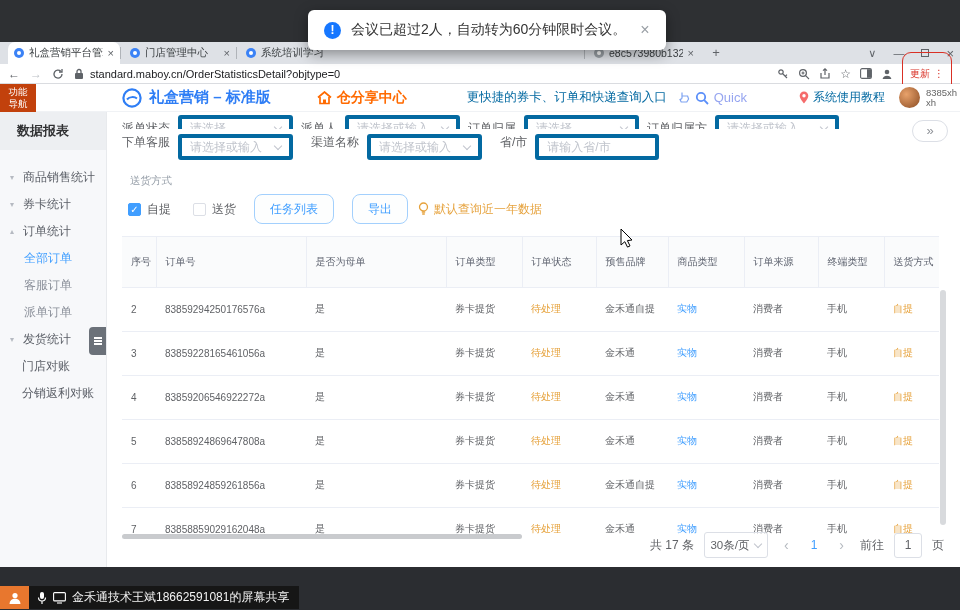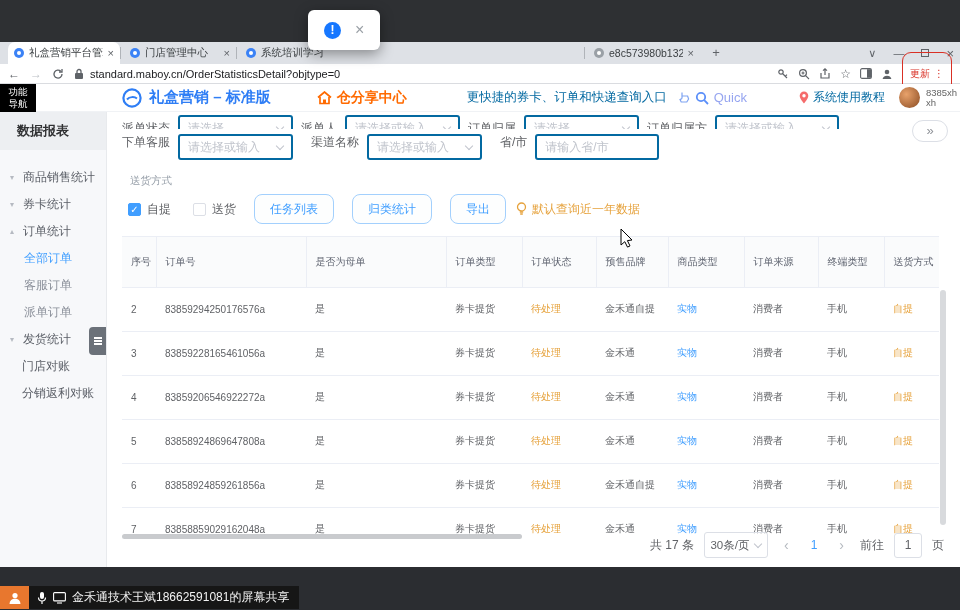--- a/index.html
+++ b/index.html
@@ -36,21 +36,21 @@
   .nav-ico { color:#5f6368; font-size:12px; }
   .nav-ico.fwd { color:#bdc1c6; }
   .omnibox { flex:1; height:16px; display:flex; align-items:center; gap:6px; font-size:11px; color:#202124; }
   .omni-right { display:flex; align-items:center; gap:9px; }
   .update-pill { border:1px solid #d93025; color:#d93025; border-radius:9px; font-size:10px; padding:14px 7px;
     display:flex; align-items:center; gap:4px; }
 
   
   .app-header { position:absolute; left:0; top:84px; width:960px; height:28px; background:#fff;
     border-bottom:1px solid #f0f2f5; display:flex; align-items:center; }
-  .nav-toggle { width:36px; height:28px; background:#000000; color:#fff; font-size:9.5px; line-height:12px;
+  .nav-toggle { width:36px; height:28px; background:#c2410c; color:#fff; font-size:9.5px; line-height:12px;
     text-align:center; padding-top:2px; flex:0 0 auto; }
   .brand-wrap { display:flex; align-items:center; gap:7px; margin-left:86px; }
   .brand { color:#2f7ef5; font-weight:bold; font-size:15px; white-space:nowrap; }
   .share-center { display:flex; align-items:center; gap:5px; margin-left:46px; color:#ff6a00; font-weight:bold; font-size:14px; }
   .promo { margin-left:60px; color:#0369a1; font-size:12.5px; white-space:nowrap; }
   .quick { display:flex; align-items:center; gap:5px; margin-left:10px; color:#96a5f0; font-size:13px; }
   .tutorial { display:flex; align-items:center; gap:4px; margin-left:52px; color:#0369a1; font-size:12px; }
   .userbox { display:flex; align-items:center; gap:6px; margin-left:14px; }
   .avatar { width:21px; height:21px; border-radius:50%; background:radial-gradient(circle at 35% 35%, #e8a26b, #8a4b22); }
   .username { font-size:9.5px; color:#666; line-height:10px; }
@@ -68,21 +68,21 @@
     display:flex; align-items:center; justify-content:center; }
   .sb-handle i { display:block; width:8px; height:1.6px; background:#fff;
     box-shadow:0 3px 0 #fff, 0 -3px 0 #fff; }
 
   
   .main { position:absolute; left:107px; top:112px; width:853px; height:455px; background:#fff; }
   .f-clip { position:relative; height:17px; overflow:hidden; }
   .f-row { position:absolute; top:-13px; left:15px; display:flex; align-items:center; gap:8px; white-space:nowrap;margin-top:16px; }
   .f-row2 { margin:5px 0 0 15px; display:flex; gap:8px; }
   .f-label { font-size:12px; color:#606266; }
-  .f-field { height:26px; border:2px solid #0369a1; border-radius:3px; background:#fff; display:flex; align-items:center;
+  .f-field { height:26px; border:4px solid #0369a1; border-radius:3px; background:#fff; display:flex; align-items:center;
     padding:0 8px; gap:9px; }
   .f-field input { border:none; outline:none; width:100%; font-size:12px; color:#606266; font-family:inherit; }
   .f-field input::placeholder { color:#c0c4cc; }
   .w115 { width:115px; } .w124 { width:124px; }
   .chev { width:6px; height:6px; border-right:1.3px solid #c0c4cc; border-bottom:1.3px solid #c0c4cc;
     transform:rotate(45deg); margin-top:-3px; flex:0 0 auto; }
   .expand-pill { position:absolute; right:12px; top:8px; width:36px; height:22px; border:1px solid #dcdfe6;
     border-radius:11px; background:#fff; color:#909399; font-size:13px; text-align:center; line-height:20px; }
 
   .ship-label { margin:14px 0 0 23px; font-size:10.5px; color:#98a0aa; }
@@ -355,21 +355,20 @@
   <div class="controls">
     <span class="cb">
       <span class="cb-box on">✓</span>
       <span>自提</span>
     </span>
     <span class="cb" style="margin-left:22px">
       <span class="cb-box"></span>
       <span>送货</span>
     </span>
     <button class="btn">任务列表</button>
-    <button class="btn">归类统计</button>
     <button class="btn">导出</button>
     <span class="tip">
       <span>
         <svg width="11" height="14" viewBox="0 0 11 14">
             <circle cx="5.5" cy="5" r="4" fill="none" stroke="#e6a23c" stroke-width="1.3"></circle>
             <path d="M3.8 10h3.4M4.2 12h2.6" stroke="#e6a23c" stroke-width="1.3"></path>
           </svg>
       </span>
       <span>默认查询近一年数据</span>
     </span>
@@ -518,20 +517,21 @@
           <rect x="0.6" y="0.6" width="11.8" height="8.3" rx="1" fill="none" stroke="#fff" stroke-width="1.1"></rect>
           <path d="M4 11h5" stroke="#fff" stroke-width="1.1"></path>
         </svg>
     </span>
     <span class="share-text">金禾通技术王斌18662591081的屏幕共享</span>
   </div>
 </div>
 
 <div class="toast">
   <span class="toast-ico">!</span>
+  <span class="toast-text">会议已超过2人，自动转为60分钟限时会议。</span>
   <span class="toast-close">×</span>
 </div>
 
 <div class="cursor">
   <svg width="14" height="20" viewBox="0 0 14 20">
       <path d="M1 1l11 11-4.6.6 2.6 5.3-2.5 1.2-2.7-5.4L1 17z" fill="#fff" stroke="#000" stroke-width="1"></path>
     </svg>
 </div>
 
 </body></html>

